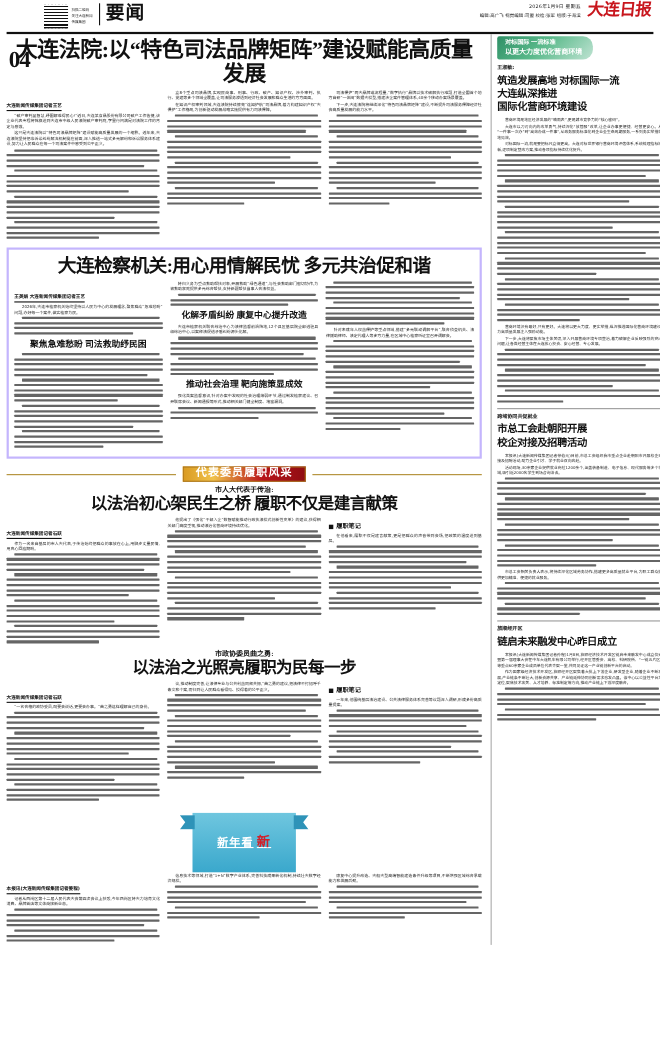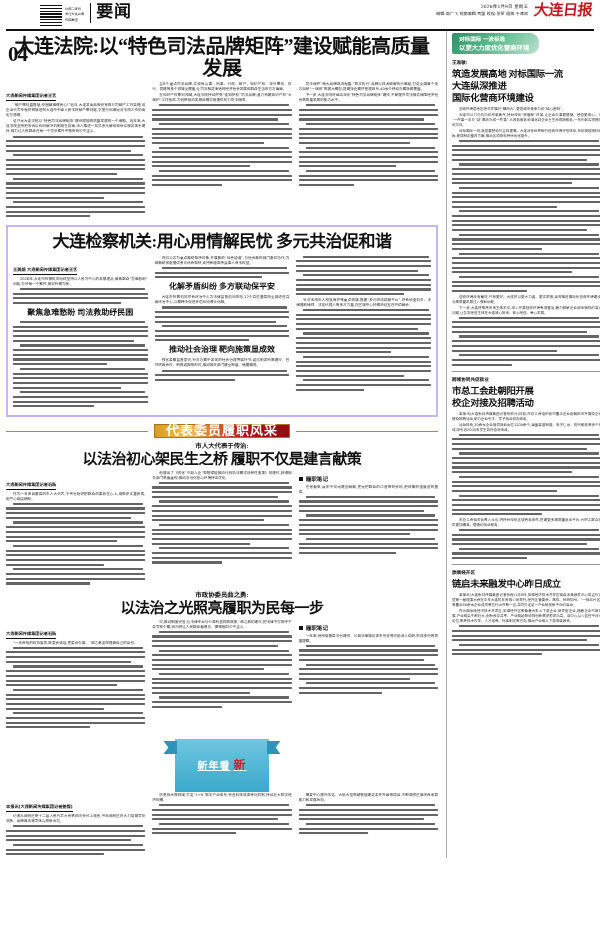--- a/index.html
+++ b/index.html
@@ -54,21 +54,21 @@
 
   
   .redbox{border:2px solid #c4b5fd;padding:4px 5px 5px;margin-top:5px;}
   .redbox-hl{font-size:17px;margin:2px 0 4px;}
 
   
   .banner-row{display:flex;align-items:center;gap:6px;margin:7px 0 2px;}
   .banner-row .line{flex:1;height:1px;background:#b08b2e;}
   .ribbon{
     background:linear-gradient(90deg,#d99a21 0%,#f0c14b 25%,#b8131a 65%,#8f0d12 100%);
-    color:#fff;font-family:"Liberation Serif",serif;font-weight:700;font-size:13px;
+    color:#fff;font-family:"Liberation Serif",serif;font-weight:700;font-size:10px;
     line-height:14px;padding:0 12px;letter-spacing:1px;white-space:nowrap;
     box-shadow:0 0 0 1px #a8741c inset;
   }
   .kicker{text-align:center;font-family:"Liberation Serif",serif;font-weight:700;font-size:6.4px;line-height:10px;margin-top:3px;}
   .mid-hl{font-size:15px;margin:0 0 3px;}
 
   .mark-head{font-weight:700;font-size:5.6px;line-height:10px;margin:3px 0 1px;display:flex;align-items:center;gap:3px;}
   .mark-head .sq{width:4px;height:4px;background:#111;display:inline-block;}
 
   
@@ -254,21 +254,21 @@
 
           <div>
             <div class="body-col">
               <p>将归义务为重点救助帮扶对象,开展救助“绿色通道”,与社会救助部门密切协作,为被救助家庭提供多元综合帮扶,支持新疆帮扶当事人合法权益。</p>
             </div>
             <div>
               <div class="tl ind"></div>
                 <div class="tl"></div>
                 <div class="tl s80"></div>
             </div>
-            <div class="sub-hl">化解矛盾纠纷 多方联动保平安</div>
+            <div class="sub-hl">化解矛盾纠纷 康复中心提升改造</div>
             <div class="body-col">
               <p>大连市检察机关联合综治中心为法律监督前沿阵地,12个县区基层院全部进驻县级综治中心,以案释法促进矛盾纠纷源头化解。</p>
             </div>
             <div>
               <div class="tl ind"></div>
                 <div class="tl"></div>
                 <div class="tl"></div>
                 <div class="tl s90"></div>
               <div class="tl ind"></div>
                 <div class="tl"></div>

